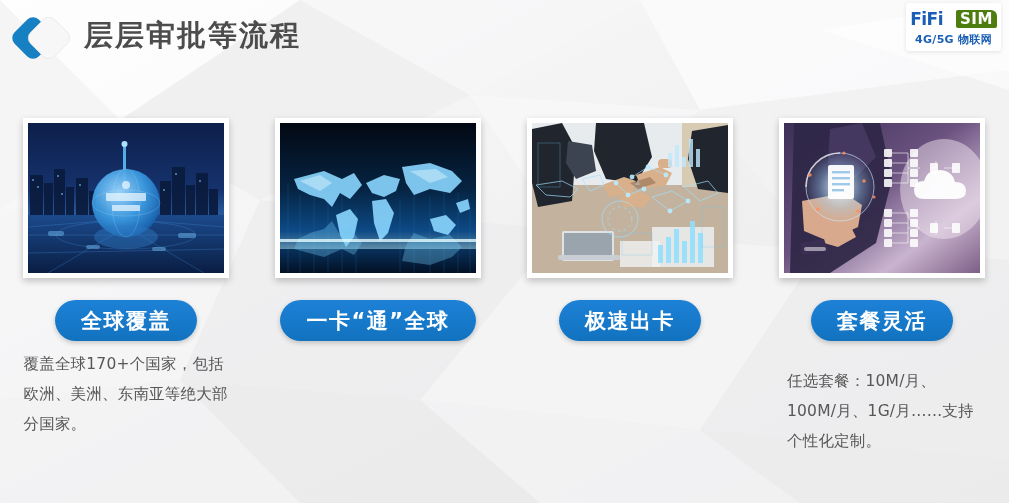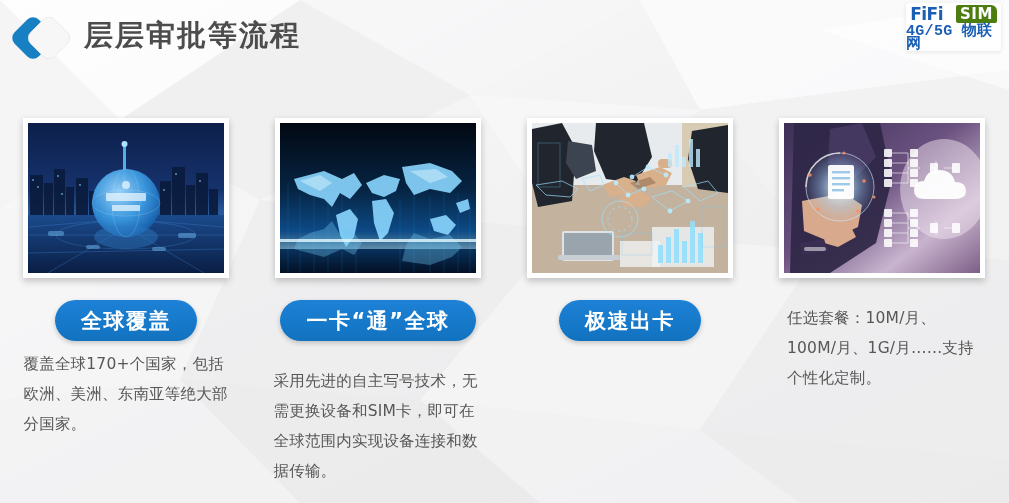--- a/index.html
+++ b/index.html
@@ -96,27 +96,26 @@
     font-size: 15px;
     font-weight: bold;
     color: #ffffff;
     background: #4d7c0f;
     padding: 1px 4px 1px 4px;
     border-radius: 2px 6px 2px 2px;
     line-height: 16px;
     letter-spacing: 0.5px;
   }
   .brand-sub {
-    font-size: 15px;
+    font-size: 11px;
     color: #1a5fb4;
     font-weight: bold;
     line-height: 13px;
     margin-top: 2px;
     letter-spacing: 0.3px;
-    font-family: Liberation Mono, monospace;
   }
 
   
   .cards {
     position: absolute;
     left: 0;
     top: 118px;
     width: 1009px;
     height: 385px;
     display: flex;
@@ -364,21 +363,20 @@
             <rect x="0" y="108" width="196" height="18" fill="url(#c2glow)" opacity="0.55"></rect>
             <g fill="#6fc6f0" opacity="0.35">
               <path d="M14,126 L44,134 L62,126 L74,132 L82,120 L70,106 L60,112 L52,98 L44,106 L30,110 L18,116 Z"></path>
               <path d="M122,138 L150,142 L172,134 L182,124 L170,112 L150,116 L134,110 L126,122 Z"></path>
             </g>
             <rect x="0" y="116" width="196" height="3" fill="#e6faff" opacity="0.8"></rect>
           </svg>
         </div>
       </div>
       <div class="badge">一卡“通”全球</div>
-      <div class="desc">采用先进的自主写号技术，无需更换设备和SIM卡，即可在全球范围内实现设备连接和数据传输。</div>
     </div>
 
     <div class="card card-3">
       <div class="photo-frame">
         <div class="photo">
           <svg viewBox="0 0 196 150" preserveAspectRatio="none">
             <defs>
               <linearGradient id="c3bg" x1="0" y1="0" x2="0" y2="1">
                 <stop offset="0%" stop-color="#dfe3e6"></stop>
                 <stop offset="40%" stop-color="#cfd6da"></stop>
@@ -533,17 +531,18 @@
               <rect x="126" y="116" width="8" height="8" rx="1"></rect>
               <rect x="146" y="40" width="8" height="10" rx="1"></rect>
               <rect x="146" y="100" width="8" height="10" rx="1"></rect>
               <rect x="168" y="40" width="8" height="10" rx="1"></rect>
               <rect x="168" y="100" width="8" height="10" rx="1"></rect>
             </g>
             <path d="M140,76 q-10,0 -10,-9 q0,-9 10,-9 q3,-11 15,-11 q13,0 16,12 q11,0 11,9 q0,8 -11,8 Z" fill="#ffffff" opacity="0.95"></path>
           </svg>
         </div>
       </div>
+      <div class="badge">套餐灵活</div>
       <div class="desc">任选套餐：10M/月、100M/月、1G/月……支持个性化定制。</div>
     </div>
 
   </div>
 </div>
 
 </body></html>

